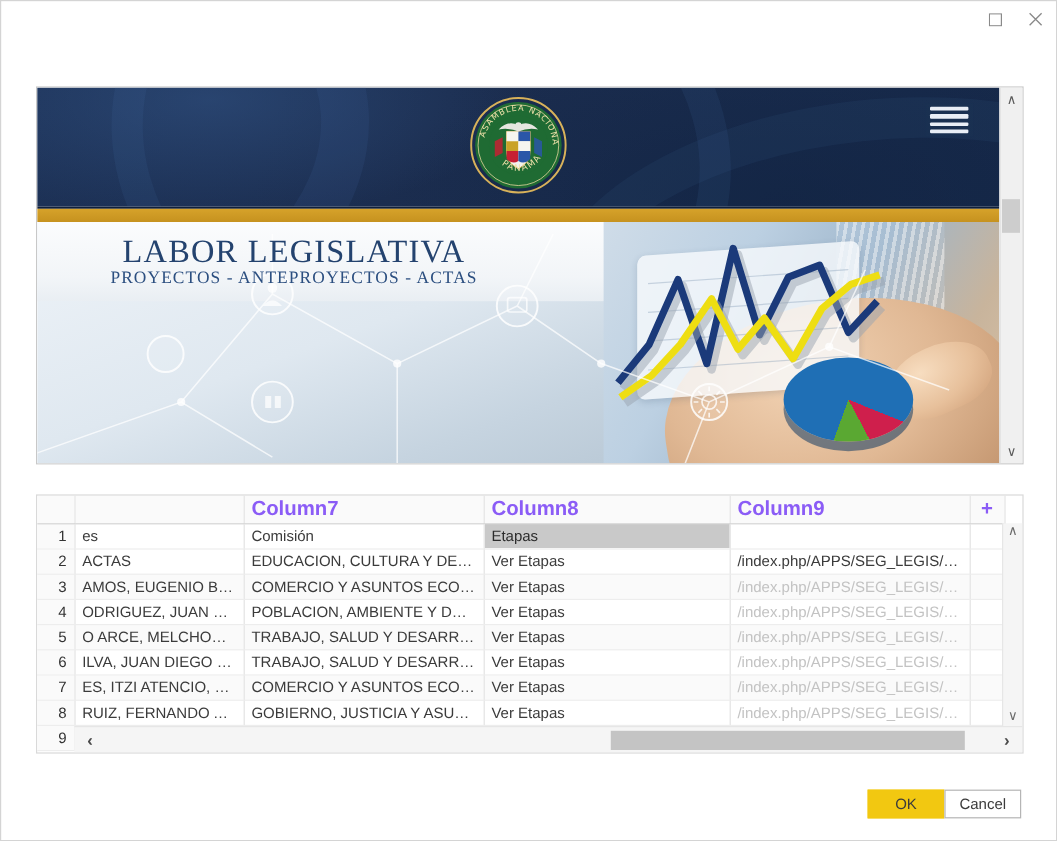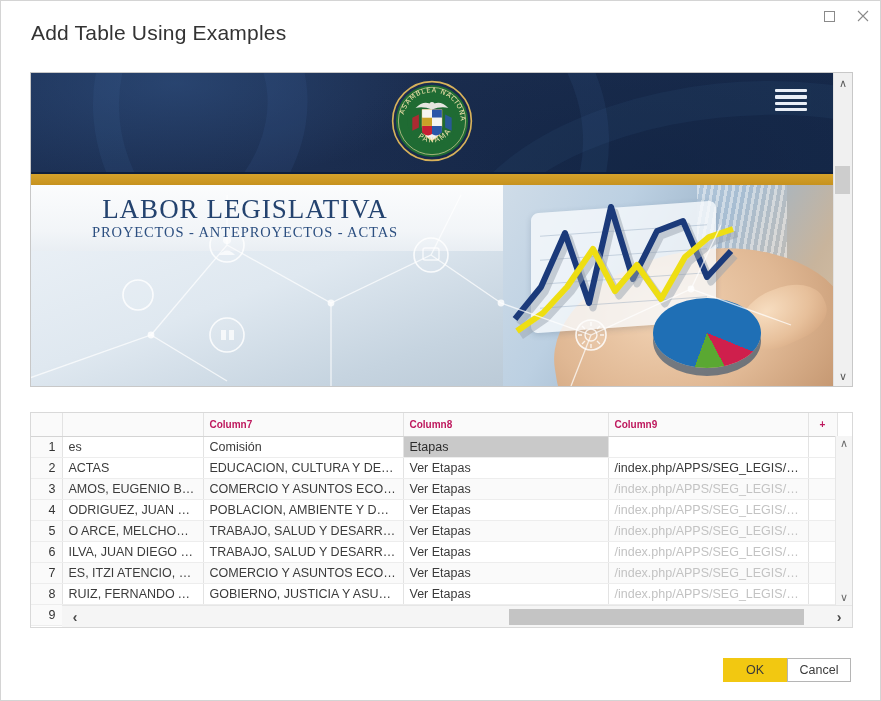--- a/index.html
+++ b/index.html
@@ -242,23 +242,23 @@
     height: 21px;
     overflow: hidden;
     white-space: nowrap;
     text-overflow: ellipsis;
     text-align: left;
     font-weight: normal;
   }
   table.grid thead th {
     height: 23px;
     background: #fafafa;
-    color: #be185d;
+    color: #8b5cf6;
     font-weight: bold;
-    font-size: 10px;
+    font-size: 17px;
     border-bottom: 1px solid #d4d4d4;
   }
   .col-rownum { width: 31px; }
   .col-a      { width: 141px; }
   .col-b      { width: 200px; }
   .col-c      { width: 205px; }
   .col-d      { width: 200px; }
   .col-plus   { width: 29px; text-align: center !important; }
   th.col-plus { text-align: center !important; color: #606060; font-weight: normal; font-size: 14px; }
 
@@ -338,21 +338,20 @@
         <rect x="0.5" y="0.5" width="10" height="10" fill="none" stroke="#8a8a8a" stroke-width="1"></rect>
       </svg>
     </div>
     <div class="tb-btn">
       <svg width="12" height="12" viewBox="0 0 12 12">
         <path d="M1 1 L11 11 M11 1 L1 11" stroke="#8a8a8a" stroke-width="1.1" fill="none"></path>
       </svg>
     </div>
   </div>
 
-  <div class="dialog-title">Add Table Using Examples</div>
 
   <div id="preview-pane">
     <div id="preview-content">
 
       <div class="site-header">
         <div class="swoosh a"></div>
         <div class="swoosh b"></div>
         <div class="swoosh c"></div>
 
         <svg class="site-logo" viewBox="0 0 100 100">

